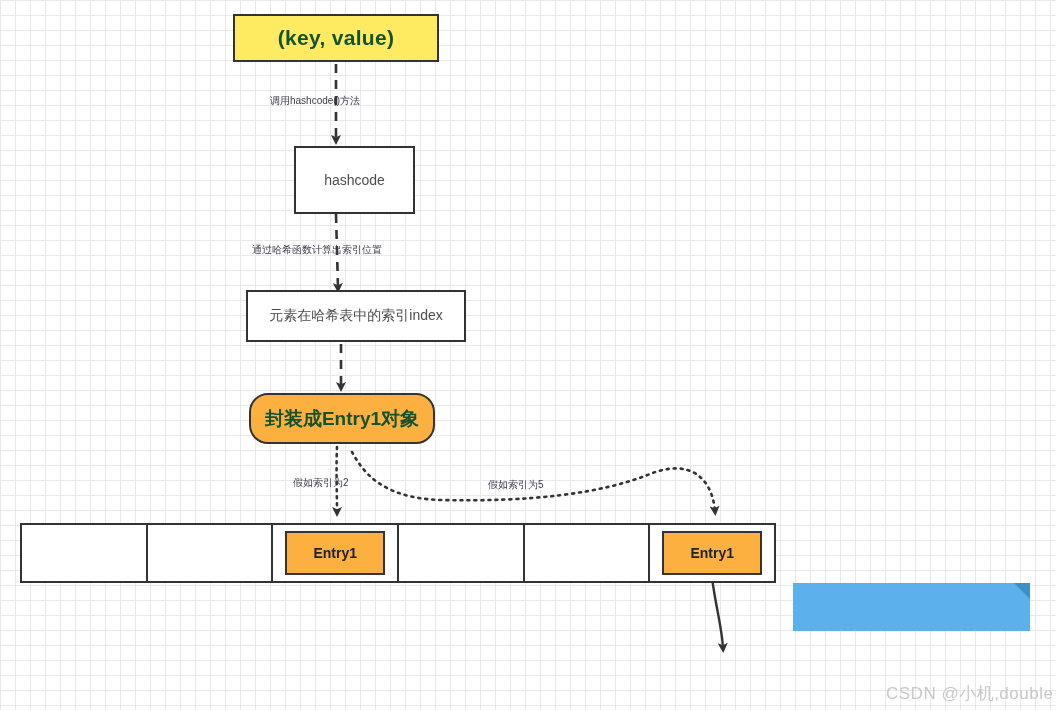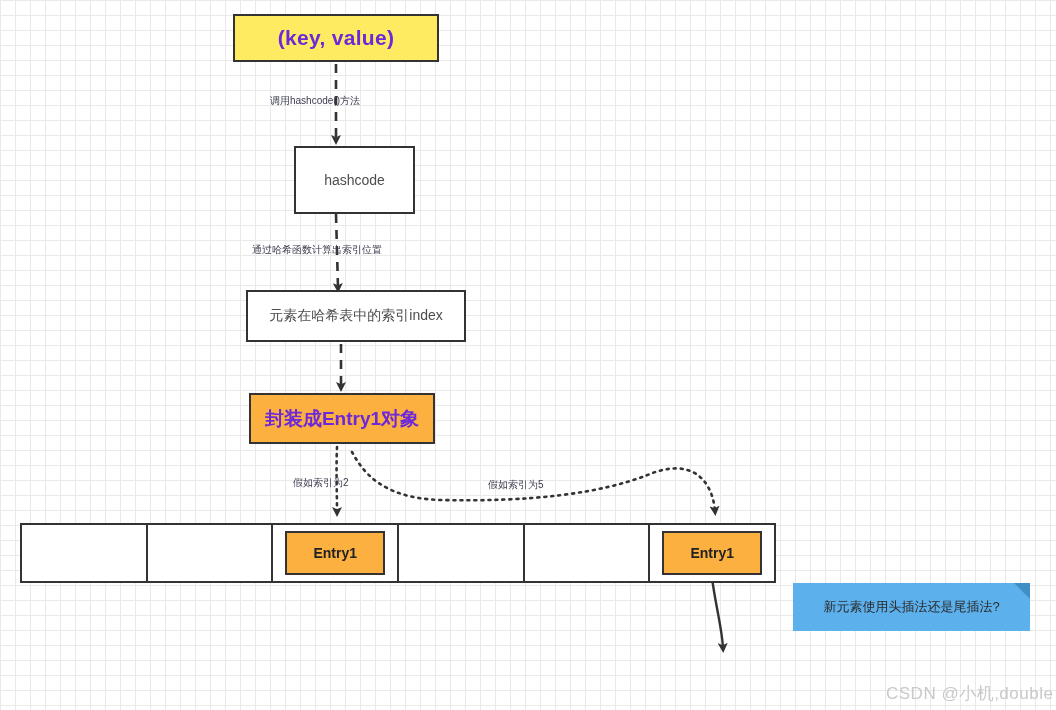--- a/index.html
+++ b/index.html
@@ -22,21 +22,21 @@
     background-position: 0 0, 0 0, 0 0, 0 0;
     font-family: "Liberation Sans", "DejaVu Sans", sans-serif;
   }
   .node {
     position: absolute;
     box-sizing: border-box;
     display: flex;
     align-items: center;
     justify-content: center;
     text-align: center;
-    color: #6d28d9;
+    color: #14532d;
   }
   .box-yellow {
     background: #ffeb61;
     border: 2px solid #333333;
     font-weight: bold;
     font-size: 21px;
     letter-spacing: 0.3px;
   }
   .box-plain {
     background: #ffffff;
@@ -168,21 +168,21 @@
   </div>
 
   <div class="edge-label" style="left:252px; top:245px;">
     <span>通过哈希函数计算出索引位置</span>
   </div>
 
   <div class="node box-plain" style="left:246px; top:290px; width:220px; height:52px;">
     <span>元素在哈希表中的索引index</span>
   </div>
 
-  <div class="node box-orange" style="left:249px; top:393px; width:186px; height:51px;">
+  <div class="node box-orange" style="left:249px; top:393px; width:186px; height:51px;border-radius:19px;">
     <span>封装成Entry1对象</span>
   </div>
 
   <div class="edge-label" style="left:293px; top:478px;">
     <span>假如索引为2</span>
   </div>
 
   <div class="edge-label" style="left:488px; top:480px;">
     <span>假如索引为5</span>
   </div>
@@ -207,21 +207,20 @@
     </div>
     <div class="array-cell" style="width:128px;height:60px;">
       <div class="cell-entry">
         <span>Entry1</span>
       </div>
     </div>
   </div>
 
   <div class="callout" style="left:793px; top:583px; width:237px; height:48px;">
     <span class="callout-fold"></span>
-    <span>新元素使用头插法还是尾插法?</span>
   </div>
 
 
   <div class="watermark" style="left:886px; top:682px;">
     <span>CSDN @小机,double</span>
   </div>
 
 </div>
 
 </body></html>

